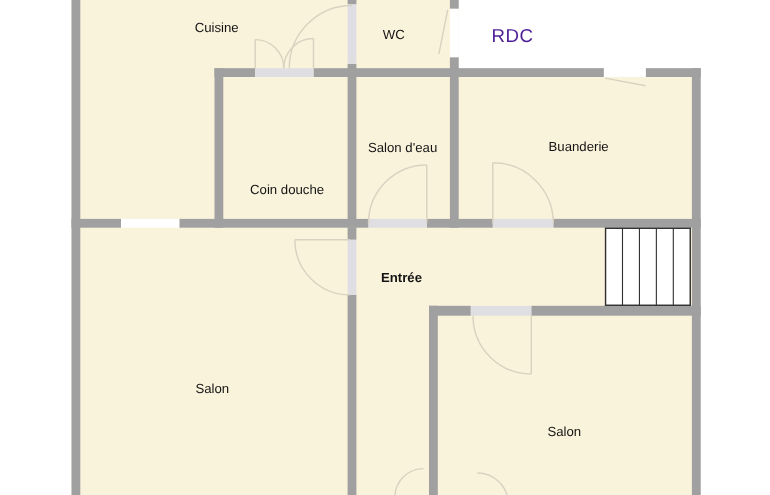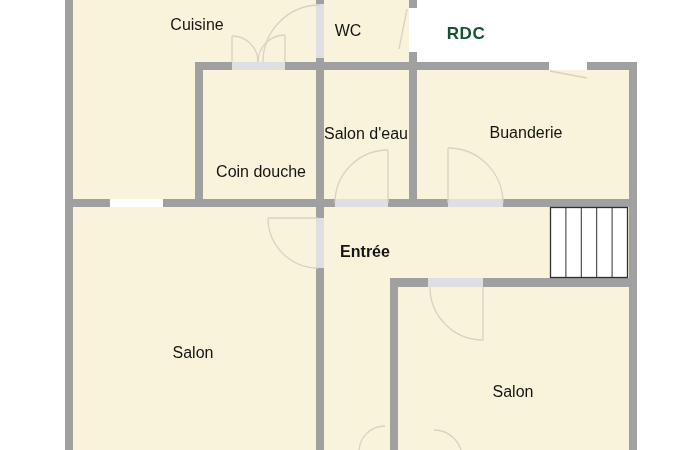--- a/index.html
+++ b/index.html
@@ -10,24 +10,24 @@
   #plan{position:relative;width:700px;height:450px;background:var(--bg);overflow:hidden;
         font-family:"Liberation Sans",sans-serif;}
   #plan svg{position:absolute;left:0;top:0;}
   .floor{fill:var(--floor);}
   .wall{fill:var(--wall);}
   .opening{fill:var(--opening);}
   .window{fill:var(--window);}
   .arc{fill:none;stroke:var(--arc);stroke-width:1.3px;}
   .stairs-box{fill:#FFFFFF;stroke:var(--stairs-line);stroke-width:1.3px;}
   .stairs-tread{stroke:var(--stairs-line);stroke-width:1px;}
-  .label{position:absolute;transform:translate(-50%,-50%);font-size:16px;color:var(--text);
+  .label{position:absolute;transform:translate(-50%,-50%);font-size:12px;color:var(--text);
          white-space:nowrap;line-height:1;}
-  .plan-title{position:absolute;transform:translate(-50%,-50%);font-size:17px;font-weight:bold;
-         color:#14532d;white-space:nowrap;line-height:1;letter-spacing:.5px;}
+  .plan-title{position:absolute;transform:translate(-50%,-50%);font-size:17px;font-weight:normal;
+         color:#4c1d95;white-space:nowrap;line-height:1;letter-spacing:.5px;}
 </style>
 </head>
 <body>
 
 <div id="plan">
 
   <svg width="700" height="450" viewBox="0 0 700 450">
 
     <g>
       <rect class="floor" x="65" y="0" width="352" height="207"></rect>
@@ -108,21 +108,21 @@
     <g>
       <rect class="stairs-box" x="550.5" y="207.5" width="77" height="70"></rect>
       <line class="stairs-tread" x1="565.9" y1="207.5" x2="565.9" y2="277.5"></line>
       <line class="stairs-tread" x1="581.3" y1="207.5" x2="581.3" y2="277.5"></line>
       <line class="stairs-tread" x1="596.7" y1="207.5" x2="596.7" y2="277.5"></line>
       <line class="stairs-tread" x1="612.1" y1="207.5" x2="612.1" y2="277.5"></line>
     </g>
   </svg>
 
   <div class="label" style="left:197px;top:25px;">Cuisine</div>
-  <div class="label" style="left:348px;top:31px;">WC</div>
+  <div class="label" style="left:358px;top:31px;">WC</div>
   <div class="label" style="left:261px;top:134px;margin-top:38px;">Coin douche</div>
   <div class="label" style="left:366px;top:134px;">Salon d'eau</div>
   <div class="label" style="left:526px;top:133px;">Buanderie</div>
   <div class="label" style="left:365px;top:252px;font-weight:bold;">Entrée</div>
   <div class="label" style="left:193px;top:353px;">Salon</div>
   <div class="label" style="left:513px;top:392px;">Salon</div>
 
   <div class="plan-title" style="left:466px;top:33px;">RDC</div>
 </div>
 

